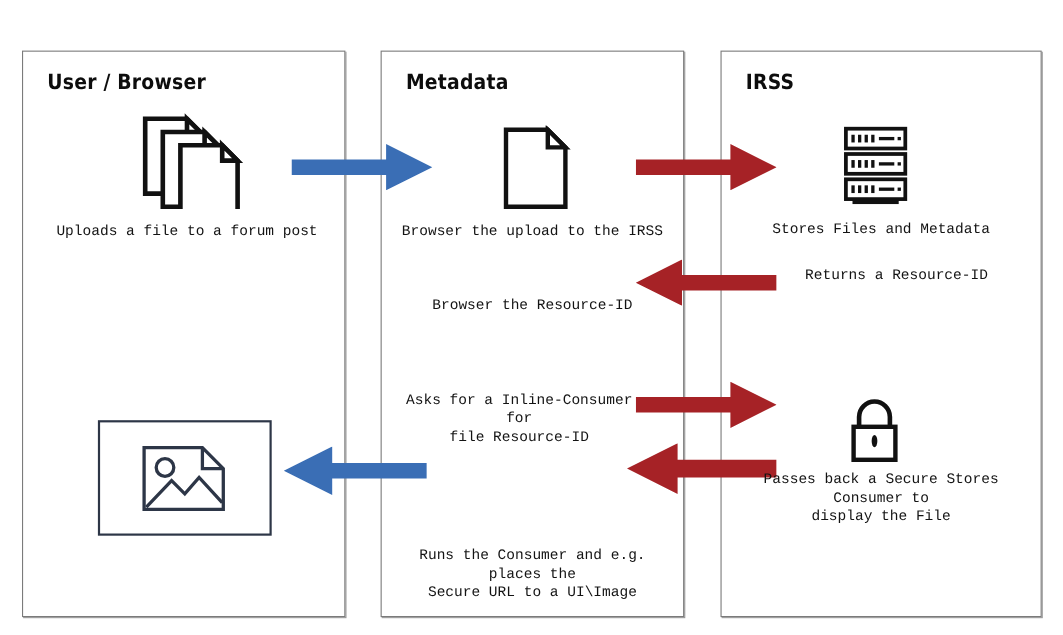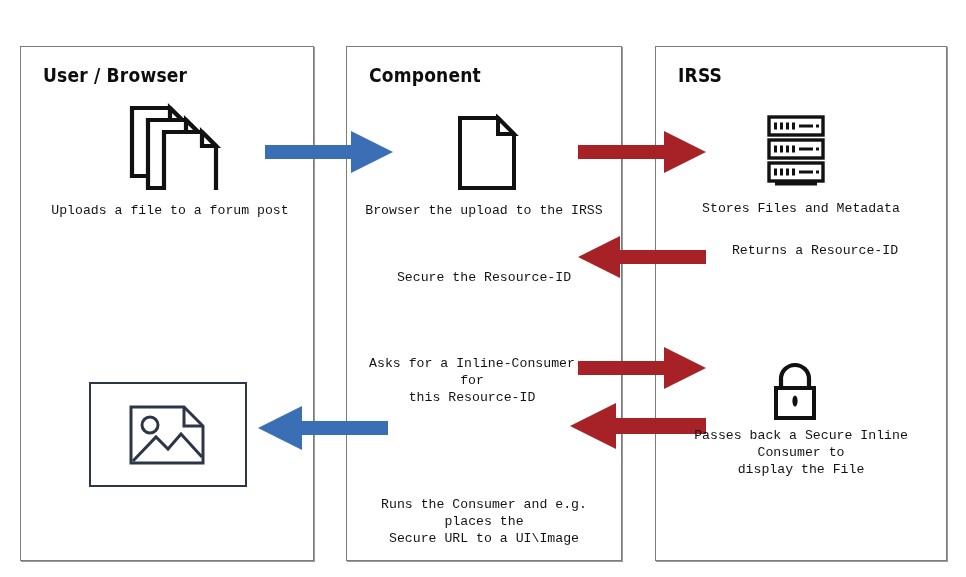--- a/index.html
+++ b/index.html
@@ -61,21 +61,21 @@
 </head>
 <body>
 
 <div id="stage">
 
   <div class="lane" id="lane-user">
     <div class="lane-title">User / Browser</div>
   </div>
 
   <div class="lane" id="lane-component">
-    <div class="lane-title">Component</div>
+    <div class="lane-title">Metadata</div>
   </div>
 
   <div class="lane" id="lane-irss">
     <div class="lane-title">IRSS</div>
   </div>
 
   <div class="icon" style="left:126px;top:86px;width:98px;height:88px;">
     <svg width="98" height="88" viewBox="0 0 98 88">
       <g fill="#ffffff" stroke="#111111" stroke-width="4.2" stroke-linejoin="miter">
         <path d="M6 6 H44 L58 20 V74 H6 Z"></path>
@@ -187,25 +187,25 @@
   </div>
 
   <div class="cap" style="left:35px;top:186px;width:270px;">Uploads a file to a forum post</div>
 
   <div class="cap" style="left:357px;top:186px;width:254px;">Browser the upload to the IRSS</div>
 
   <div class="cap" style="left:700px;top:226px;width:230px;">Returns a Resource-ID</div>
 
   <div class="cap" style="left:672px;top:184px;width:258px;">Stores Files and Metadata</div>
 
-  <div class="cap" style="left:357px;top:253px;width:254px;">Secure the Resource-ID</div>
+  <div class="cap" style="left:357px;top:253px;width:254px;">Browser the Resource-ID</div>
 
   <div class="cap" style="left:368px;top:339px;width:208px;">Asks for a Inline-Consumer for
-this Resource-ID</div>
-
-  <div class="cap" style="left:668px;top:411px;width:266px;">Passes back a Secure Inline Consumer to
+file Resource-ID</div>
+
+  <div class="cap" style="left:668px;top:411px;width:266px;">Passes back a Secure Stores Consumer to
 display the File</div>
 
 
   <div class="cap" style="left:357px;top:480px;width:254px;">Runs the Consumer and e.g. places the
 Secure URL to a UI\Image</div>
 
 </div>
 
 </body></html>

